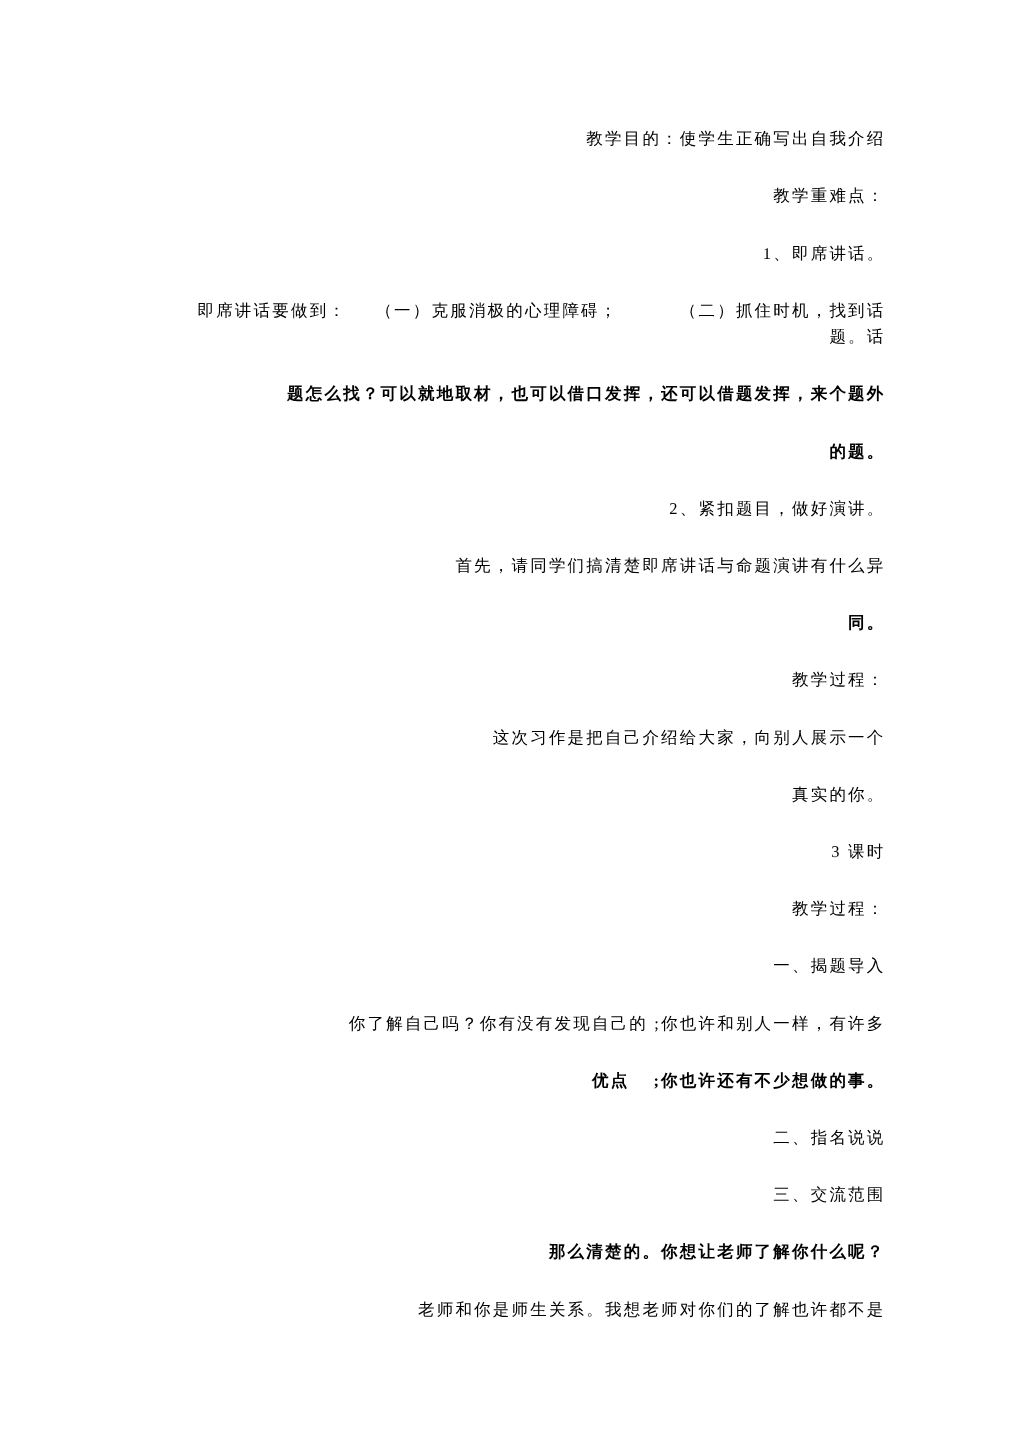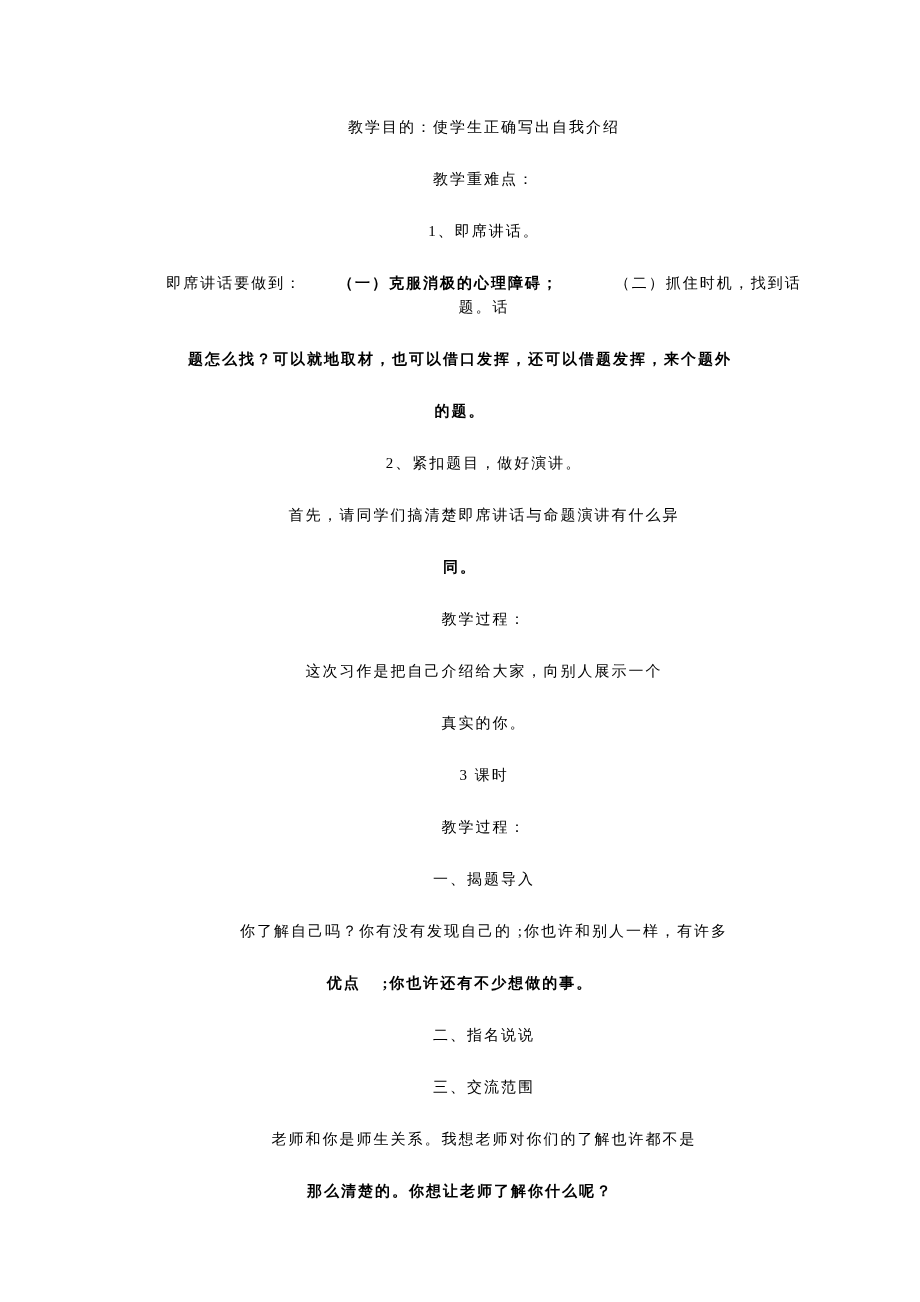--- a/index.html
+++ b/index.html
@@ -15,41 +15,41 @@
       font-size: 15px;
       color: #000000;
       line-height: 1.6;
       padding: 115px 115px 80px 115px;
     }
     .document {
       width: 100%;
     }
     .para {
       margin-bottom: 28px;
-      text-align: center;
+      text-align: right;
       letter-spacing: 2px;
     }
     .indent {
       padding-left: 48px;
     }
     .no-indent {
       padding-left: 0;
       font-weight: bold;
     }
   </style>
 </head>
 <body>
 
 <div class="document">
   <p class="para indent">教学目的：使学生正确写出自我介绍</p>
   <p class="para indent">教学重难点：</p>
   <p class="para indent">1、即席讲话。</p>
   <p class="para indent" style="text-indent:0;">
     <span>即席讲话要做到：</span>
-    <span style="margin-left:30px;font-weight:bold;">（一）克服消极的心理障碍；</span>
+    <span style="margin-left:20px;">（一）克服消极的心理障碍；</span>
     <span style="margin-left:50px;">（二）抓住时机，找到话题。话</span>
   </p>
   <p class="para no-indent">题怎么找？可以就地取材，也可以借口发挥，还可以借题发挥，来个题外</p>
   <p class="para no-indent">的题。</p>
   <p class="para indent">2、紧扣题目，做好演讲。</p>
   <p class="para indent">首先，请同学们搞清楚即席讲话与命题演讲有什么异</p>
   <p class="para no-indent">同。</p>
   <p class="para indent">教学过程：</p>
   <p class="para indent">这次习作是把自己介绍给大家，向别人展示一个</p>
   <p class="para indent">真实的你。</p>
@@ -59,15 +59,15 @@
   <p class="para indent">
     <span>你了解自己吗？你有没有发现自己的</span>
     <span style="">;你也许和别人一样，有许多</span>
   </p>
   <p class="para no-indent">
     <span>优点</span>
     <span style="margin-left:16px;">;你也许还有不少想做的事。</span>
   </p>
   <p class="para indent">二、指名说说</p>
   <p class="para indent">三、交流范围</p>
+  <p class="para no-indent">那么清楚的。你想让老师了解你什么呢？</p>
   <p class="para indent">老师和你是师生关系。我想老师对你们的了解也许都不是</p>
-  <p class="para no-indent">那么清楚的。你想让老师了解你什么呢？</p>
 </div>
 
 </body></html>

